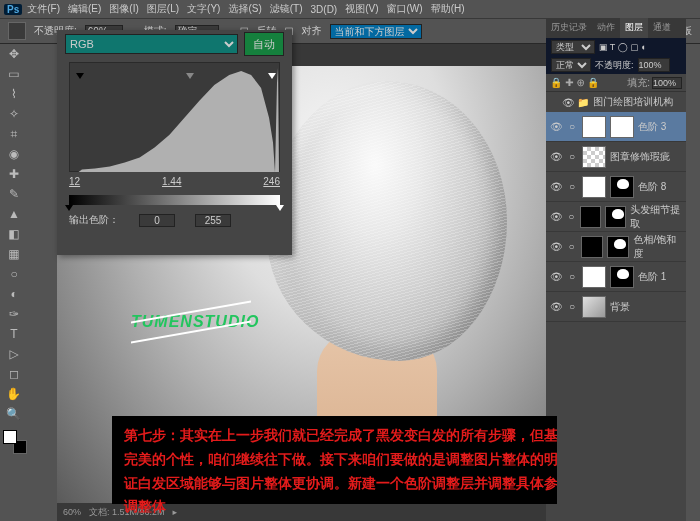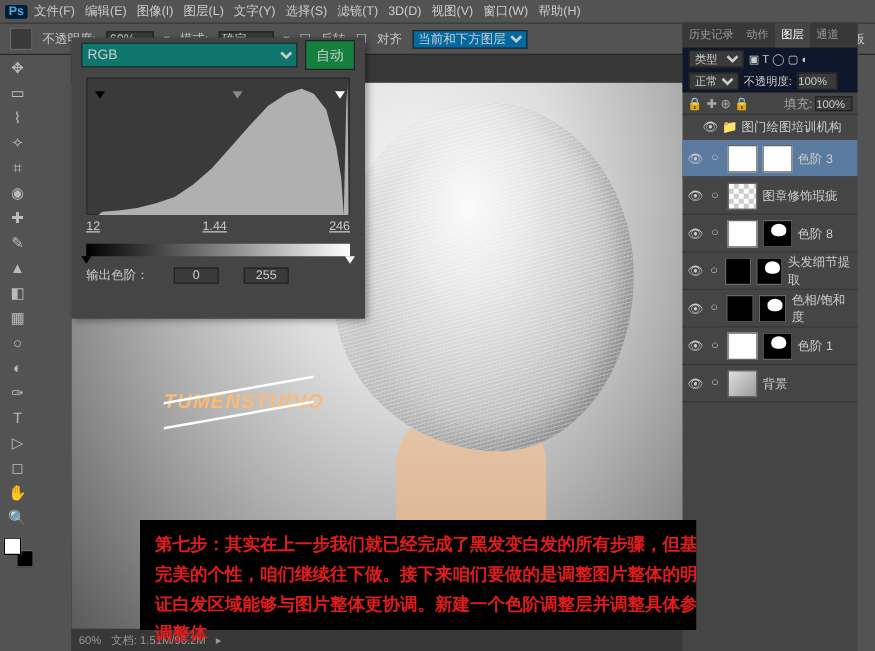--- a/index.html
+++ b/index.html
@@ -17,21 +17,21 @@
 .toolbar .sw .f{position:absolute;width:14px;height:14px;background:#fff;border:1px solid #000;top:0;left:0}
 .toolbar .sw .b{position:absolute;width:14px;height:14px;background:#000;border:1px solid #666;bottom:0;right:0}
 .canvas{position:absolute;left:57px;top:44px;width:500px;height:477px;background:#1f1f1f}
 .tab{height:22px;background:#383838;display:flex;align-items:center;padding:0 8px;font-size:10px;color:#999}
 .img{position:relative;width:100%;height:455px;overflow:hidden}
 .img .grad{position:absolute;inset:0;background:radial-gradient(ellipse at 55% 20%,#f5f5f5 0%,#dedede 30%,#b0b0b0 55%,#888 75%,#555 100%)}
 .hair{position:absolute;left:210px;top:15px;width:240px;height:280px;background:radial-gradient(ellipse at 45% 30%,#fafafa 0%,#e8e8e8 25%,#d0d0d0 50%,#b8b8b8 70%,#999 90%);border-radius:50% 50% 45% 55%/55% 50% 50% 45%;box-shadow:inset -8px -8px 20px rgba(0,0,0,.2),inset 8px 4px 15px rgba(255,255,255,.5)}
 .hair::before{content:"";position:absolute;inset:0;background:repeating-linear-gradient(165deg,rgba(255,255,255,.25) 0,rgba(255,255,255,.25) 1px,transparent 1px,transparent 3px);border-radius:inherit}
 .neck{position:absolute;left:260px;top:265px;width:120px;height:190px;background:linear-gradient(180deg,#e6c5a8,#d4a884);border-radius:40px 40px 0 0}
 .shld{position:absolute;left:150px;top:380px;width:360px;height:140px;background:linear-gradient(180deg,#1a1a1a,#0a0a0a);border-radius:80px 80px 0 0}
-.logo{position:absolute;left:74px;top:245px;color:#fdba74;font-weight:bold;font-size:16px;letter-spacing:1px;font-style:italic}
+.logo{position:absolute;left:74px;top:245px;color:#22c55e;font-weight:bold;font-size:16px;letter-spacing:1px;font-style:italic}
 .logo::before,.logo::after{content:"";display:block;width:120px;height:2px;background:#fff;transform:skewY(-10deg)}
 .redbx{position:absolute;left:55px;top:350px;width:510px;height:88px;background:#000;color:#e31b1b;font-size:14px;font-weight:bold;padding:8px 12px;line-height:1.7;z-index:5}
 .levels{position:absolute;left:57px;top:30px;width:235px;height:225px;background:#454545;box-shadow:2px 2px 6px rgba(0,0,0,.4);z-index:10}
 .lv-hdr{height:28px;display:flex;align-items:center;gap:6px;padding:0 8px}
 .lv-hdr select{flex:1;background:#0f766e;border:1px solid #222;color:#ccc;font-size:11px;height:20px}
 .lv-hdr button{background:#15803d;border:1px solid #222;color:#ccc;font-size:11px;height:24px;padding:0 8px}
 .histbox{margin:4px 12px;height:110px;background:#3a3a3a;position:relative;border:1px solid #2a2a2a}
 .histo{position:absolute;inset:0}
 .sliders{margin:0 12px;display:flex;justify-content:space-between;font-size:10px}
 .sliders span{text-decoration:underline}

